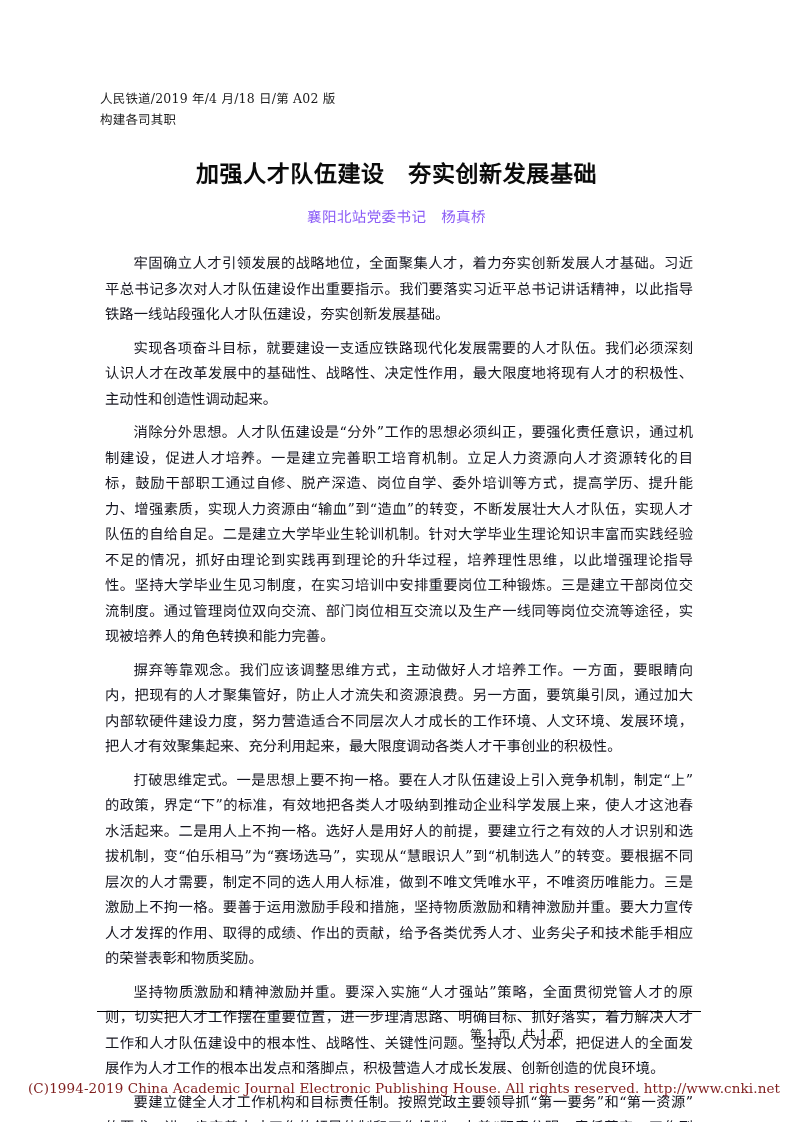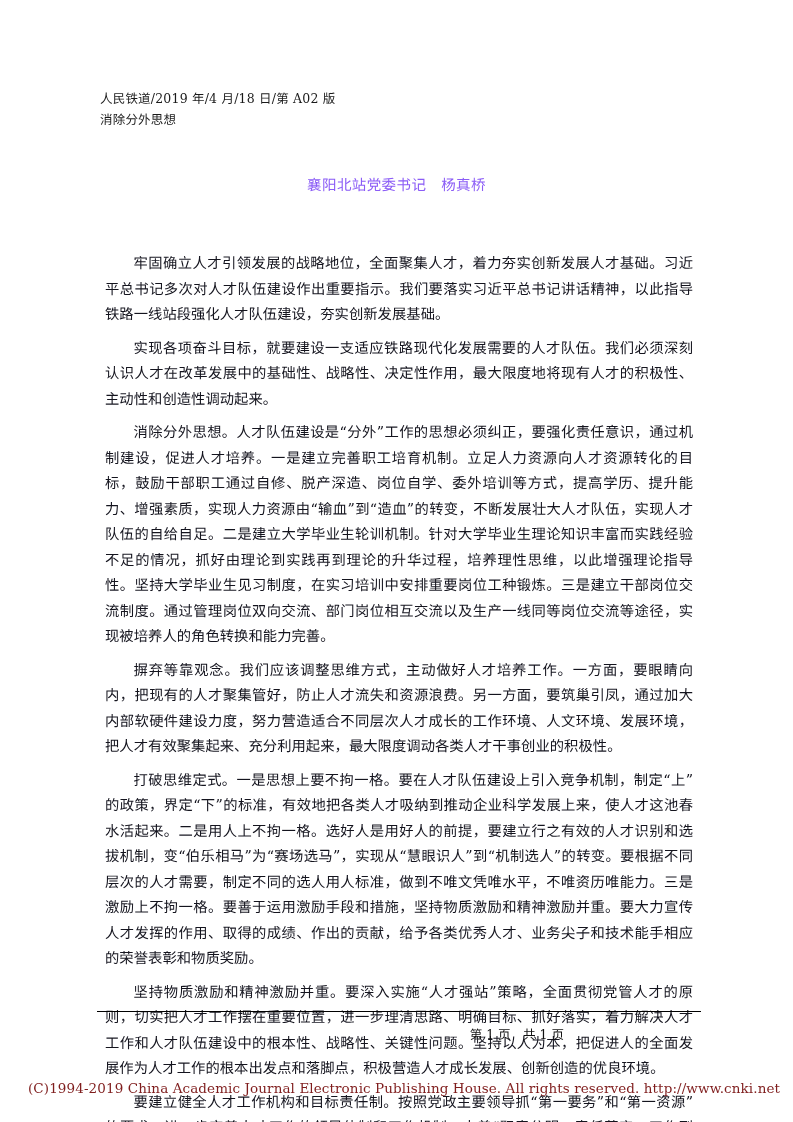--- a/index.html
+++ b/index.html
@@ -112,24 +112,25 @@
     letter-spacing: 0.1px;
   }
 </style>
 </head>
 <body>
 
 <div class="page">
 
   <div class="masthead">
     <div class="masthead-line">人民铁道/2019 年/4 月/18 日/第 A02 版</div>
-    <div class="masthead-line">消除分外思想</div>
+    <div class="masthead-line">构建各司其职</div>
   </div>
 
   <div class="title-block">
+    <div class="doc-title">加强人才队伍建设　夯实创新发展基础</div>
     <div class="doc-byline">襄阳北站党委书记　杨真桥</div>
   </div>
 
   <div class="article">
     <p class="para">牢固确立人才引领发展的战略地位，全面聚集人才，着力夯实创新发展人才基础。习近平总书记多次对人才队伍建设作出重要指示。我们要落实习近平总书记讲话精神，以此指导铁路一线站段强化人才队伍建设，夯实创新发展基础。</p>
     <p class="para">实现各项奋斗目标，就要建设一支适应铁路现代化发展需要的人才队伍。我们必须深刻认识人才在改革发展中的基础性、战略性、决定性作用，最大限度地将现有人才的积极性、主动性和创造性调动起来。</p>
     <p class="para">消除分外思想。人才队伍建设是“分外”工作的思想必须纠正，要强化责任意识，通过机制建设，促进人才培养。一是建立完善职工培育机制。立足人力资源向人才资源转化的目标，鼓励干部职工通过自修、脱产深造、岗位自学、委外培训等方式，提高学历、提升能力、增强素质，实现人力资源由“输血”到“造血”的转变，不断发展壮大人才队伍，实现人才队伍的自给自足。二是建立大学毕业生轮训机制。针对大学毕业生理论知识丰富而实践经验不足的情况，抓好由理论到实践再到理论的升华过程，培养理性思维，以此增强理论指导性。坚持大学毕业生见习制度，在实习培训中安排重要岗位工种锻炼。三是建立干部岗位交流制度。通过管理岗位双向交流、部门岗位相互交流以及生产一线同等岗位交流等途径，实现被培养人的角色转换和能力完善。</p>
     <p class="para">摒弃等靠观念。我们应该调整思维方式，主动做好人才培养工作。一方面，要眼睛向内，把现有的人才聚集管好，防止人才流失和资源浪费。另一方面，要筑巢引凤，通过加大内部软硬件建设力度，努力营造适合不同层次人才成长的工作环境、人文环境、发展环境，把人才有效聚集起来、充分利用起来，最大限度调动各类人才干事创业的积极性。</p>
     <p class="para">打破思维定式。一是思想上要不拘一格。要在人才队伍建设上引入竞争机制，制定“上”的政策，界定“下”的标准，有效地把各类人才吸纳到推动企业科学发展上来，使人才这池春水活起来。二是用人上不拘一格。选好人是用好人的前提，要建立行之有效的人才识别和选拔机制，变“伯乐相马”为“赛场选马”，实现从“慧眼识人”到“机制选人”的转变。要根据不同层次的人才需要，制定不同的选人用人标准，做到不唯文凭唯水平，不唯资历唯能力。三是激励上不拘一格。要善于运用激励手段和措施，坚持物质激励和精神激励并重。要大力宣传人才发挥的作用、取得的成绩、作出的贡献，给予各类优秀人才、业务尖子和技术能手相应的荣誉表彰和物质奖励。</p>
     <p class="para">坚持物质激励和精神激励并重。要深入实施“人才强站”策略，全面贯彻党管人才的原则，切实把人才工作摆在重要位置，进一步理清思路、明确目标、抓好落实，着力解决人才工作和人才队伍建设中的根本性、战略性、关键性问题。坚持以人为本，把促进人的全面发展作为人才工作的根本出发点和落脚点，积极营造人才成长发展、创新创造的优良环境。</p>

